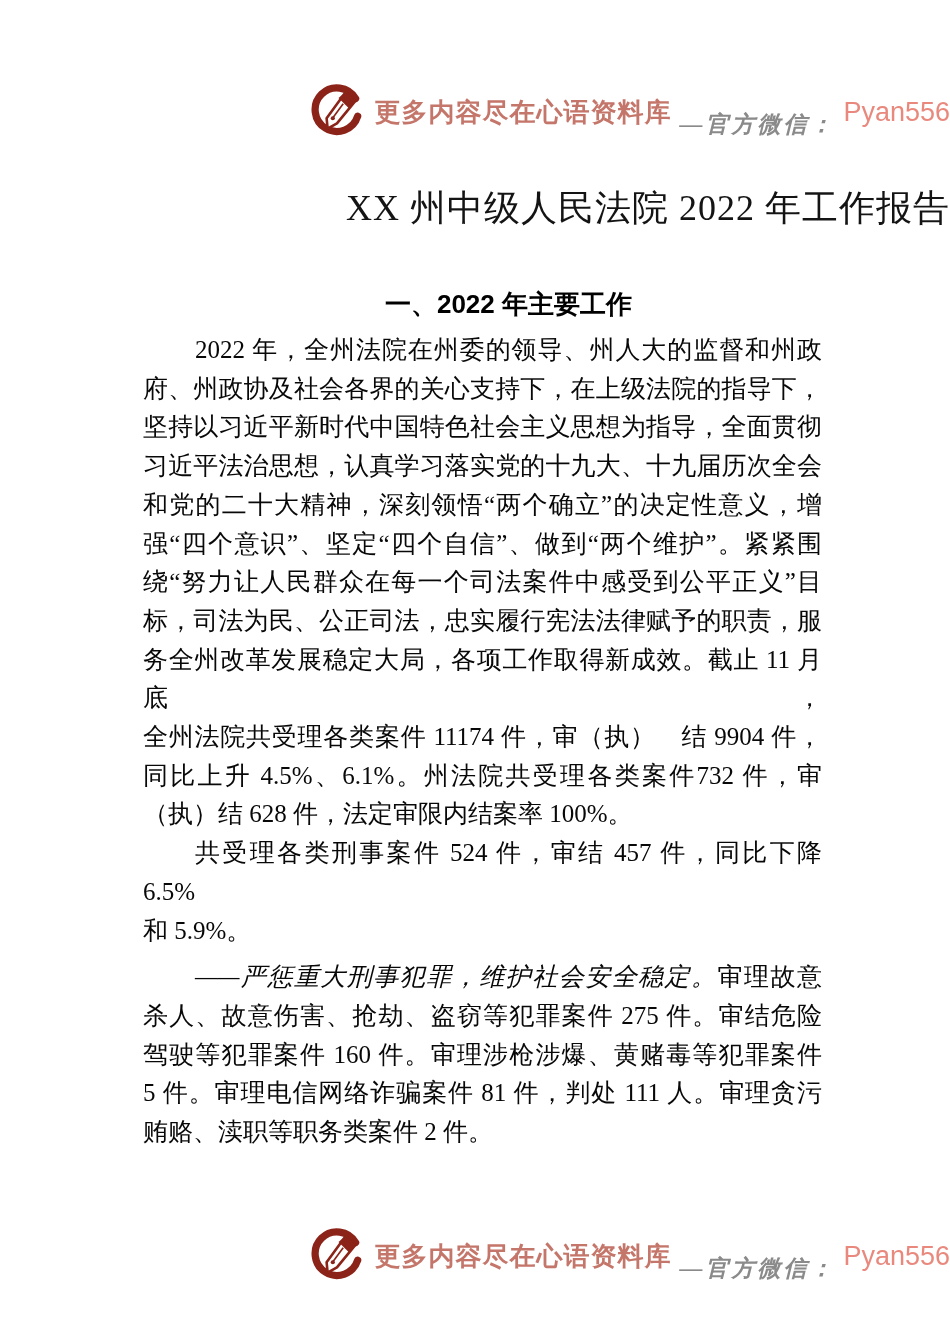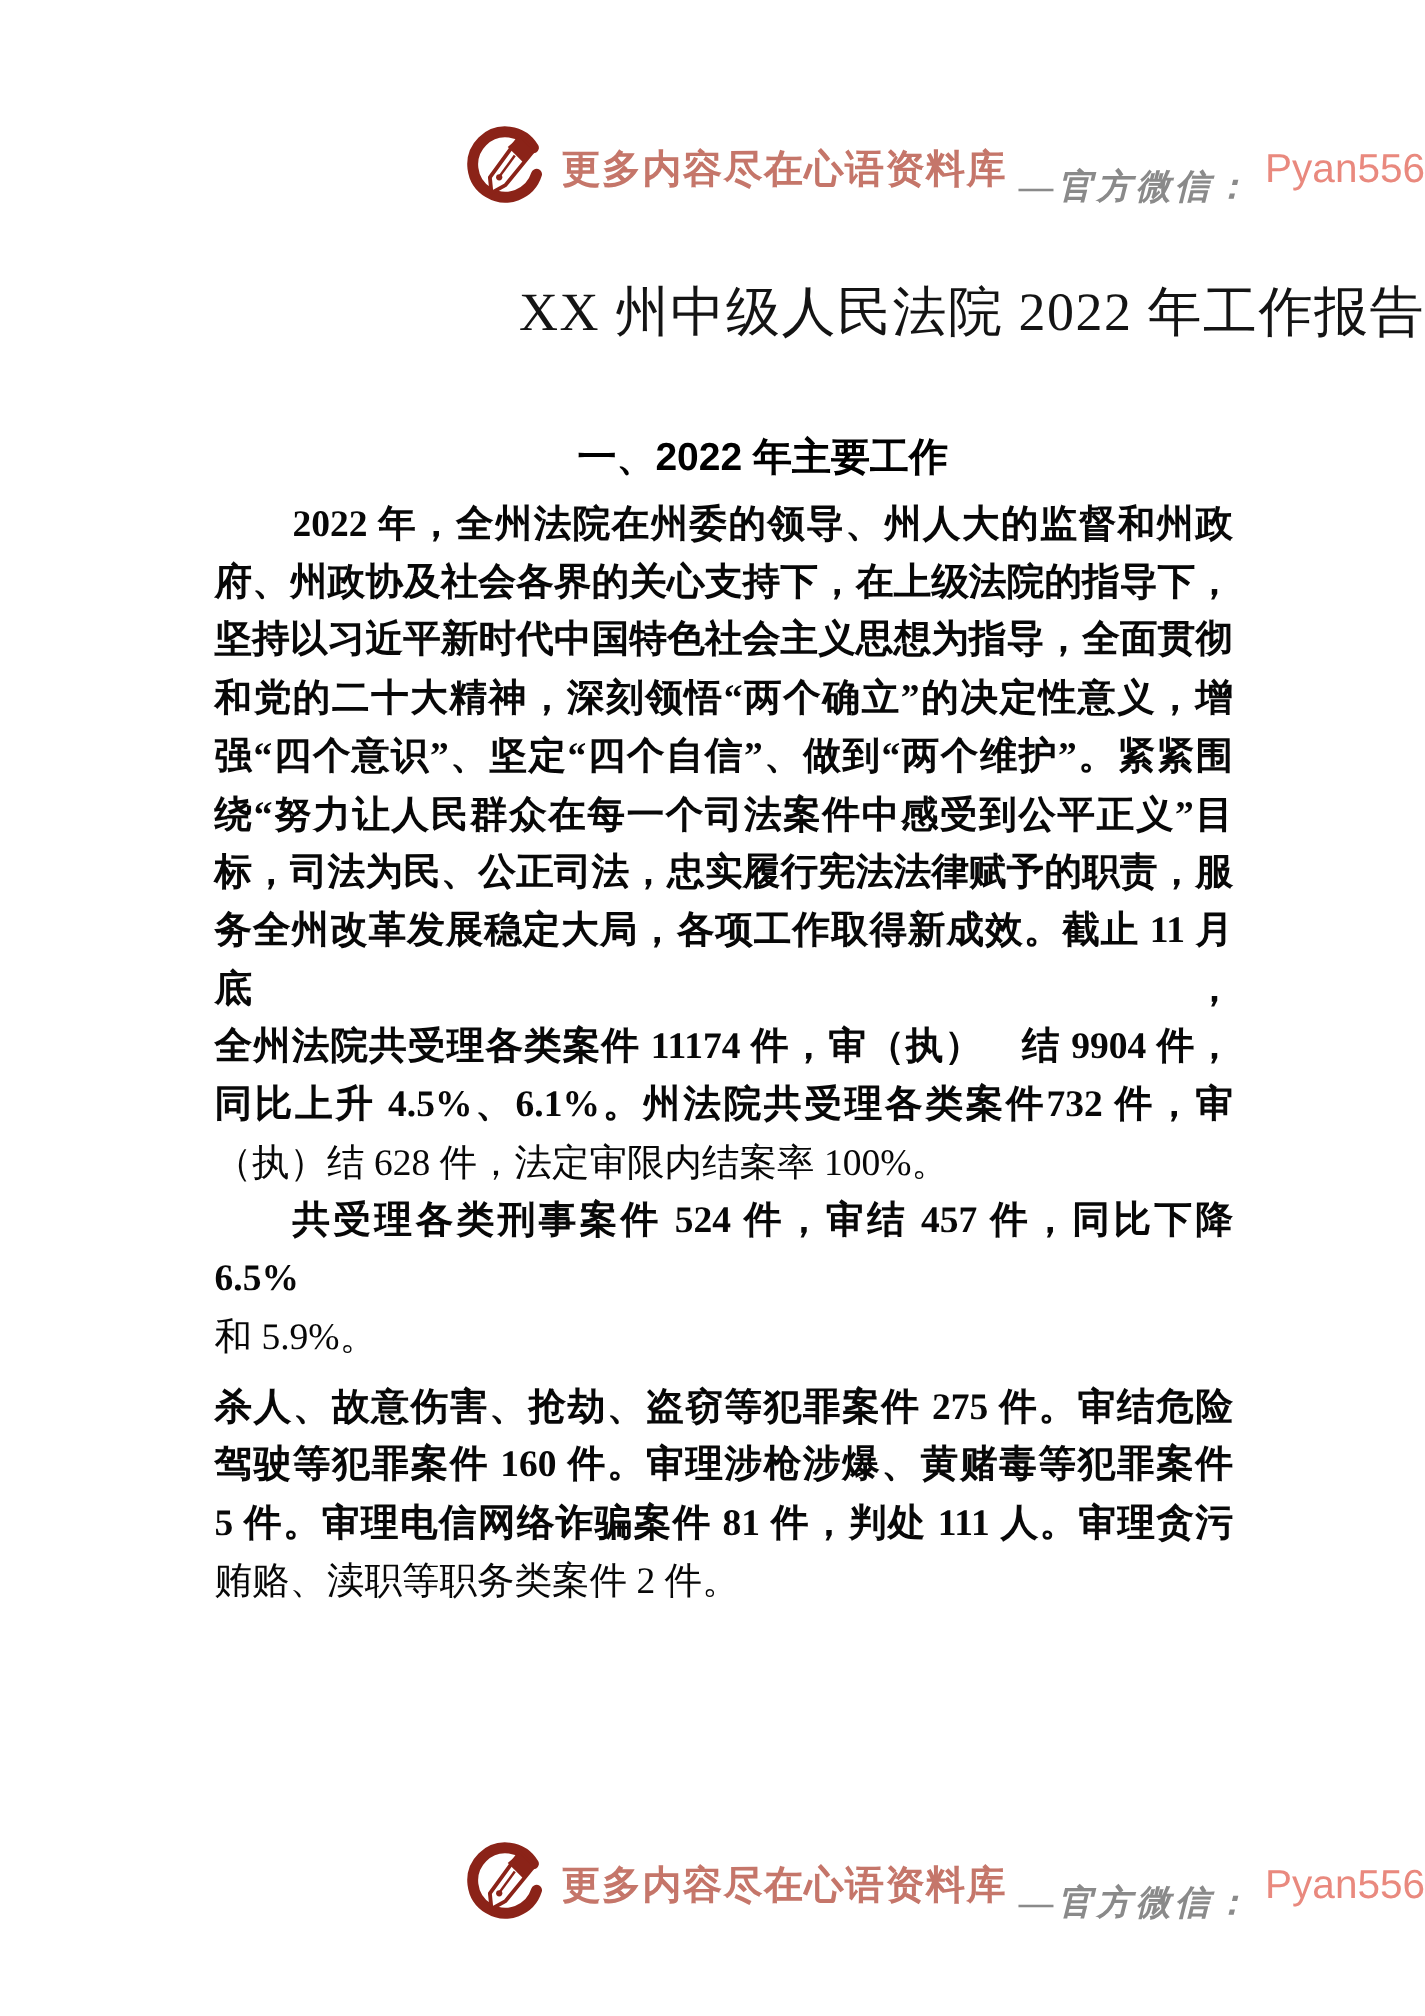--- a/index.html
+++ b/index.html
@@ -79,21 +79,21 @@
     color: #000000;
     text-align: center;
   }
   .para { margin: 0; }
   .para3 { margin-top: 8px; }
   .ln {
     font-size: 25px;
     line-height: 38.7px;
     color: #080808;
   }
-  .ln.just { text-align: justify; text-align-last: justify; font-weight: bold; }
+  .ln.just { text-align: justify; text-align-last: justify; }
   .ln.first { text-indent: 52px; }
   .sub-head {
     margin: 10px 0 8px 0;
     font-weight: bold;
     font-style: italic;
     font-size: 25px;
     line-height: 42px;
     text-indent: 52px;
     color: #000000;
   }
@@ -122,37 +122,39 @@
   <h1 class="doc-title">XX 州中级人民法院 2022 年工作报告</h1>
 
   <div class="content">
 
     <h2 class="sec-head">一、2022 年主要工作</h2>
 
     <div class="para">
       <div class="ln first just">2022 年，全州法院在州委的领导、州人大的监督和州政</div>
       <div class="ln just">府、州政协及社会各界的关心支持下，在上级法院的指导下，</div>
       <div class="ln just">坚持以习近平新时代中国特色社会主义思想为指导，全面贯彻</div>
+      <div class="ln just">习近平法治思想，认真学习落实党的十九大、十九届历次全会</div>
       <div class="ln just">和党的二十大精神，深刻领悟“两个确立”的决定性意义，增</div>
       <div class="ln just">强“四个意识”、坚定“四个自信”、做到“两个维护”。紧紧围</div>
       <div class="ln just">绕“努力让人民群众在每一个司法案件中感受到公平正义”目</div>
       <div class="ln just">标，司法为民、公正司法，忠实履行宪法法律赋予的职责，服</div>
       <div class="ln just">务全州改革发展稳定大局，各项工作取得新成效。截止 11 月底，</div>
       <div class="ln just">全州法院共受理各类案件 11174 件，审（执）　结 9904 件，</div>
       <div class="ln just">同比上升 4.5%、6.1%。州法院共受理各类案件732 件，审</div>
       <div class="ln">（执）结 628 件，法定审限内结案率 100%。</div>
     </div>
 
 
     <div class="para">
       <div class="ln first just">共受理各类刑事案件 524 件，审结 457 件，同比下降 6.5%</div>
       <div class="ln">和 5.9%。</div>
     </div>
 
     <div class="para para3">
+      <div class="ln first just"><span class="kaiti">——严惩重大刑事犯罪，维护社会安全稳定。</span><span>审理故意</span></div>
       <div class="ln just">杀人、故意伤害、抢劫、盗窃等犯罪案件 275 件。审结危险</div>
       <div class="ln just">驾驶等犯罪案件 160 件。审理涉枪涉爆、黄赌毒等犯罪案件</div>
       <div class="ln just">5 件。审理电信网络诈骗案件 81 件，判处 111 人。审理贪污</div>
       <div class="ln">贿赂、渎职等职务类案件 2 件。</div>
     </div>
 
   </div>
 
   <div class="mark footer">
     <span class="logo">

